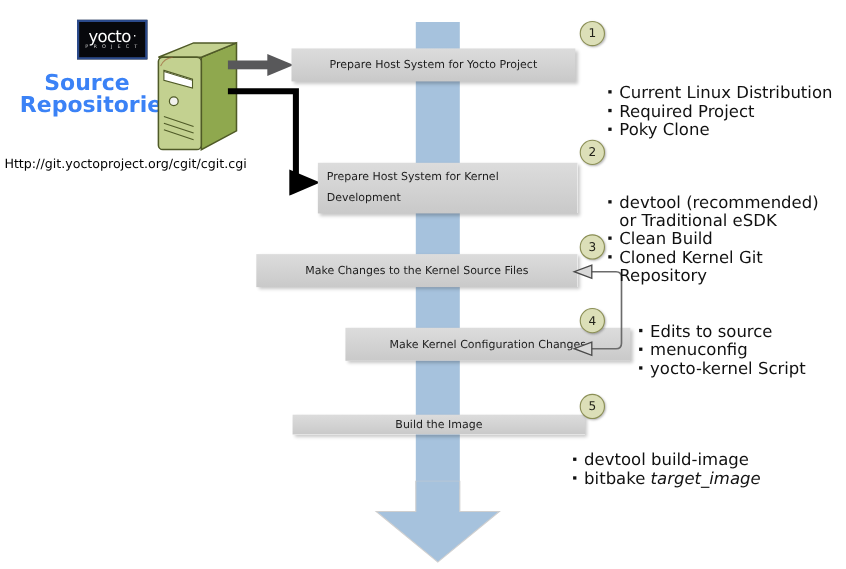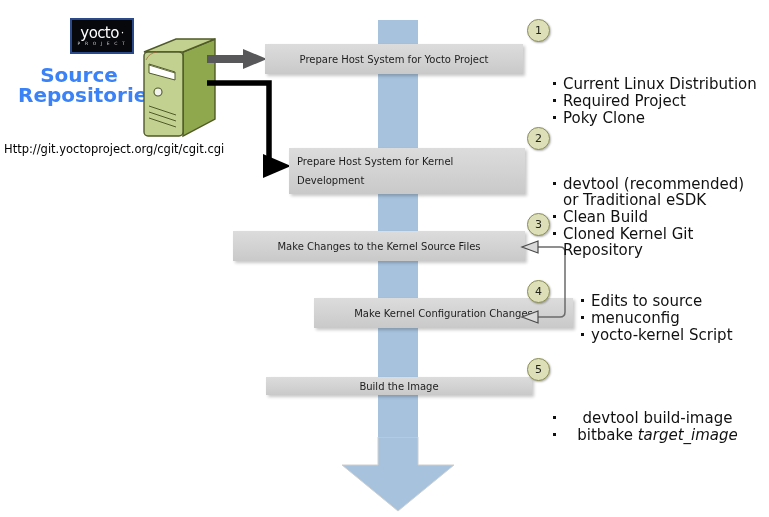--- a/index.html
+++ b/index.html
@@ -74,21 +74,21 @@
   
   .bullets{font-size:15px;line-height:16px;color:#111;margin-top:38px;}
   .bullets .li{position:relative;padding-left:11px;margin-bottom:1px;}
   .bullets .li:before{
     content:"";position:absolute;left:1px;top:6px;
     width:3px;height:3px;background:#111;
   }
   #bul1{left:552px;top:38px;width:205px;}
   #bul2{left:552px;top:138px;width:210px;}
   #bul3{left:580px;top:255px;width:170px;}
-  #bul5{left:552px;top:372px;width:200px;text-align:center;}
+  #bul5{left:520px;top:372px;width:200px;}
   .ital{font-style:italic;}
 </style>
 </head>
 <body>
 
 <div id="canvas">
 
   <div class="abs spine"></div>
 
   <svg class="abs big-arrow" width="116" height="76">

